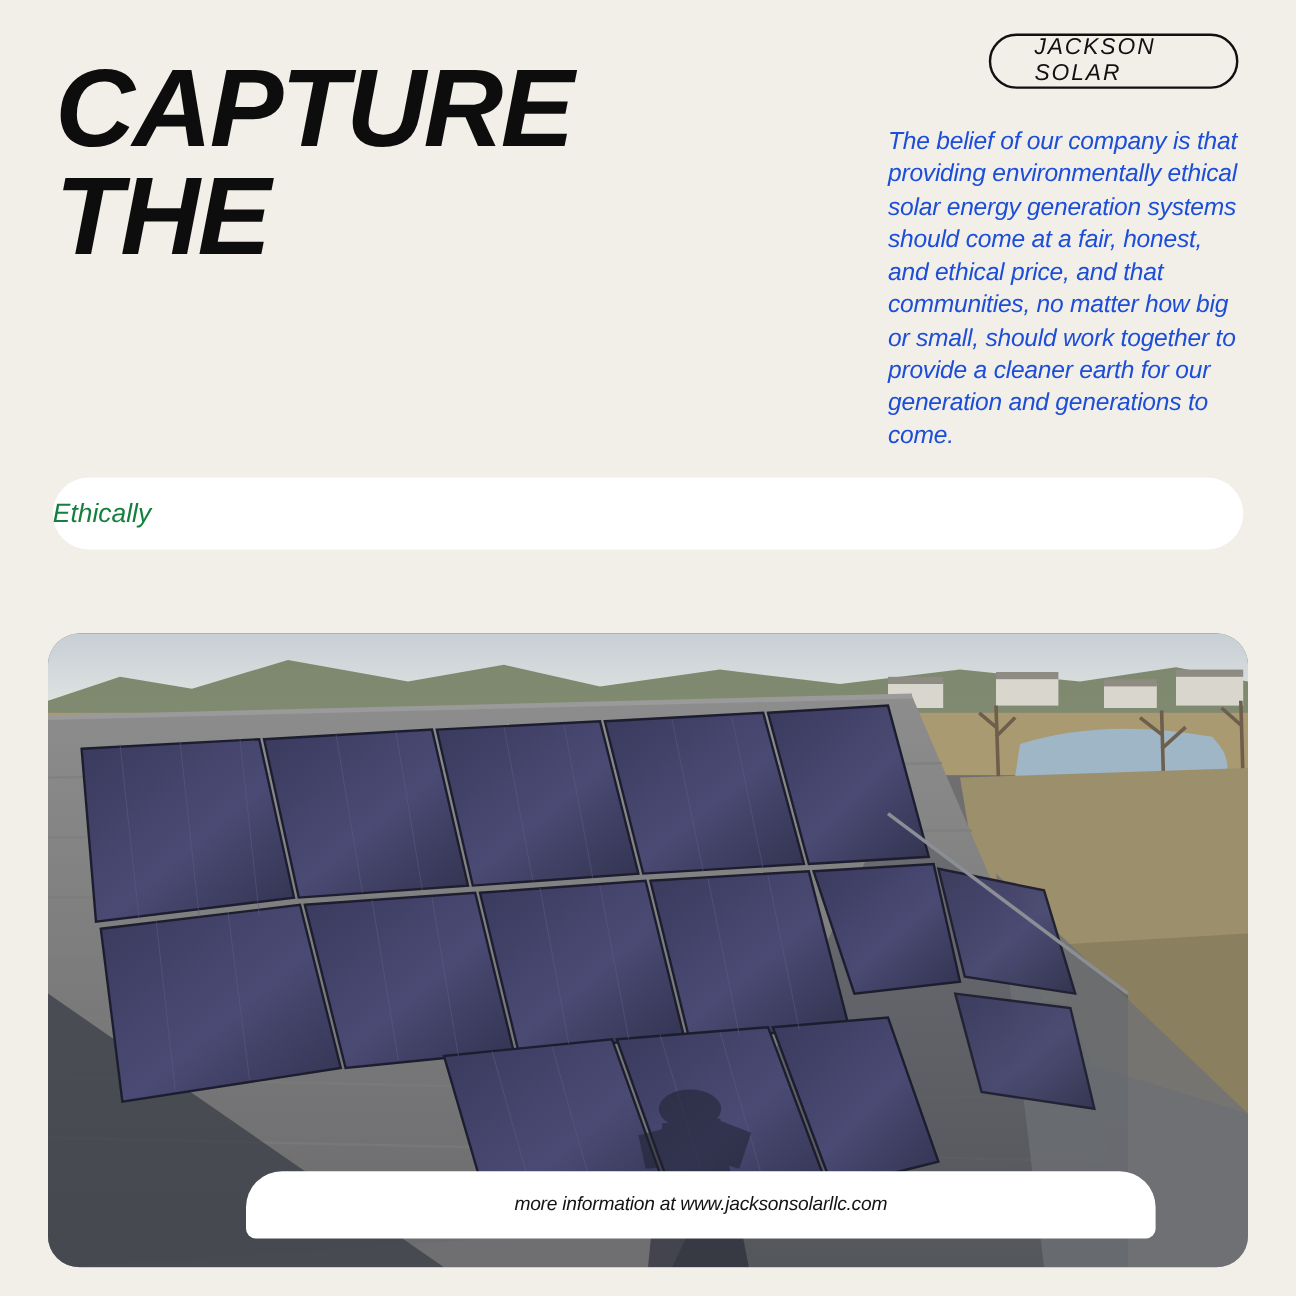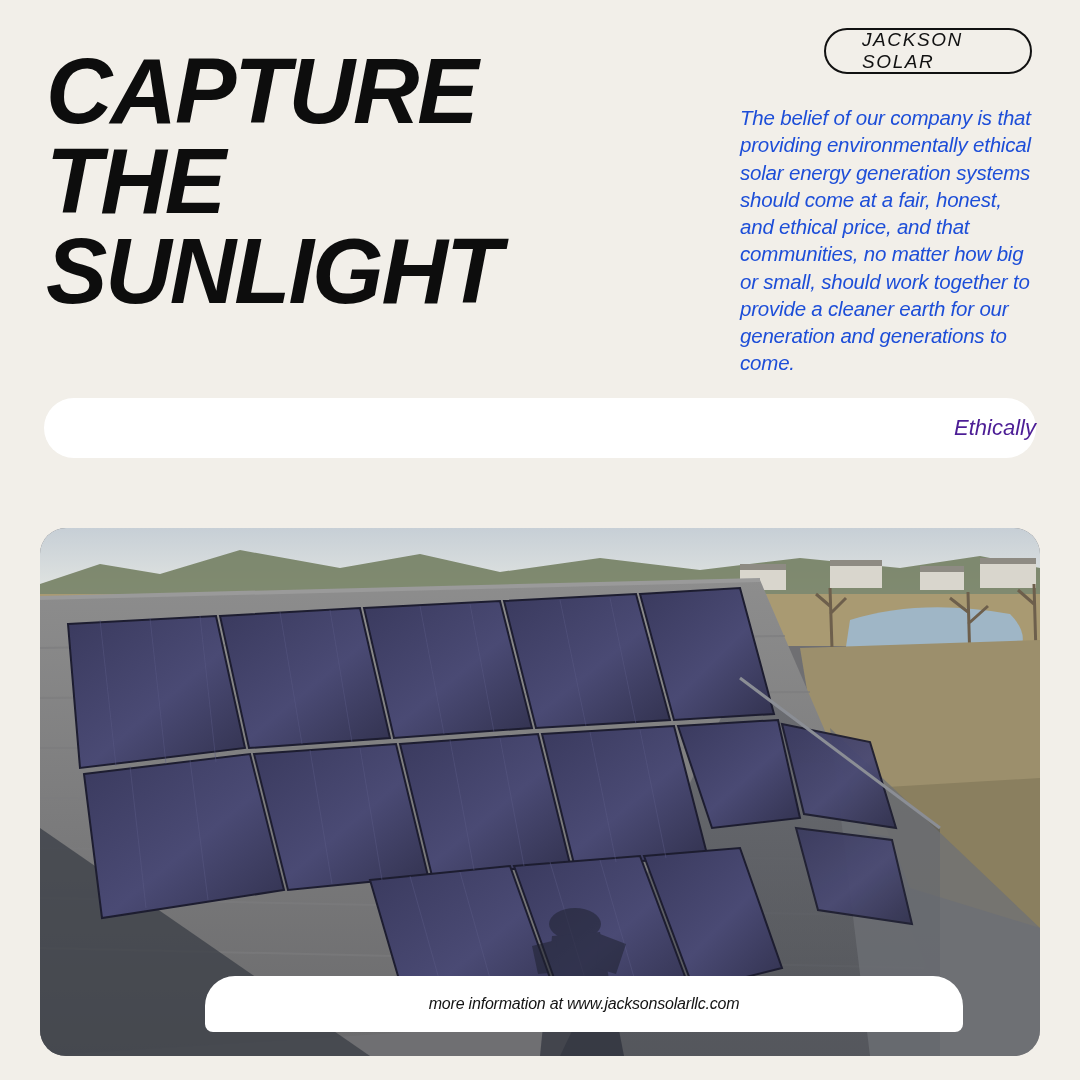--- a/index.html
+++ b/index.html
@@ -84,23 +84,23 @@
     display: flex;
     gap: 10px;
   }
   .value-pill {
     flex: 1;
     height: 60px;
     background: #ffffff;
     border-radius: 34px;
     display: flex;
     align-items: center;
-    justify-content: flex-end;
+    justify-content: flex-start;
     font-size: 22px;
-    color: #4c1d95;
+    color: #15803d;
   }
 
   
   .photo {
     position: absolute;
     left: 40px;
     top: 528px;
     width: 1000px;
     height: 528px;
     border-radius: 26px;
@@ -129,21 +129,20 @@
   }
 </style>
 </head>
 <body>
 
 <div class="poster">
 
   <div class="headline">
     <div class="headline-line">CAPTURE</div>
     <div class="headline-line">THE</div>
-    <div class="headline-line">SUNLIGHT</div>
   </div>
 
   <div class="brand-pill">
     <span>JACKSON SOLAR</span>
   </div>
 
   <p class="body-copy">The belief of our company is that providing environmentally ethical solar energy generation systems should come at a fair, honest, and ethical price, and that communities, no matter how big or small, should work together to provide a cleaner earth for our generation and generations to come.</p>
 
   <div class="pill-row">
     <div class="value-pill">

